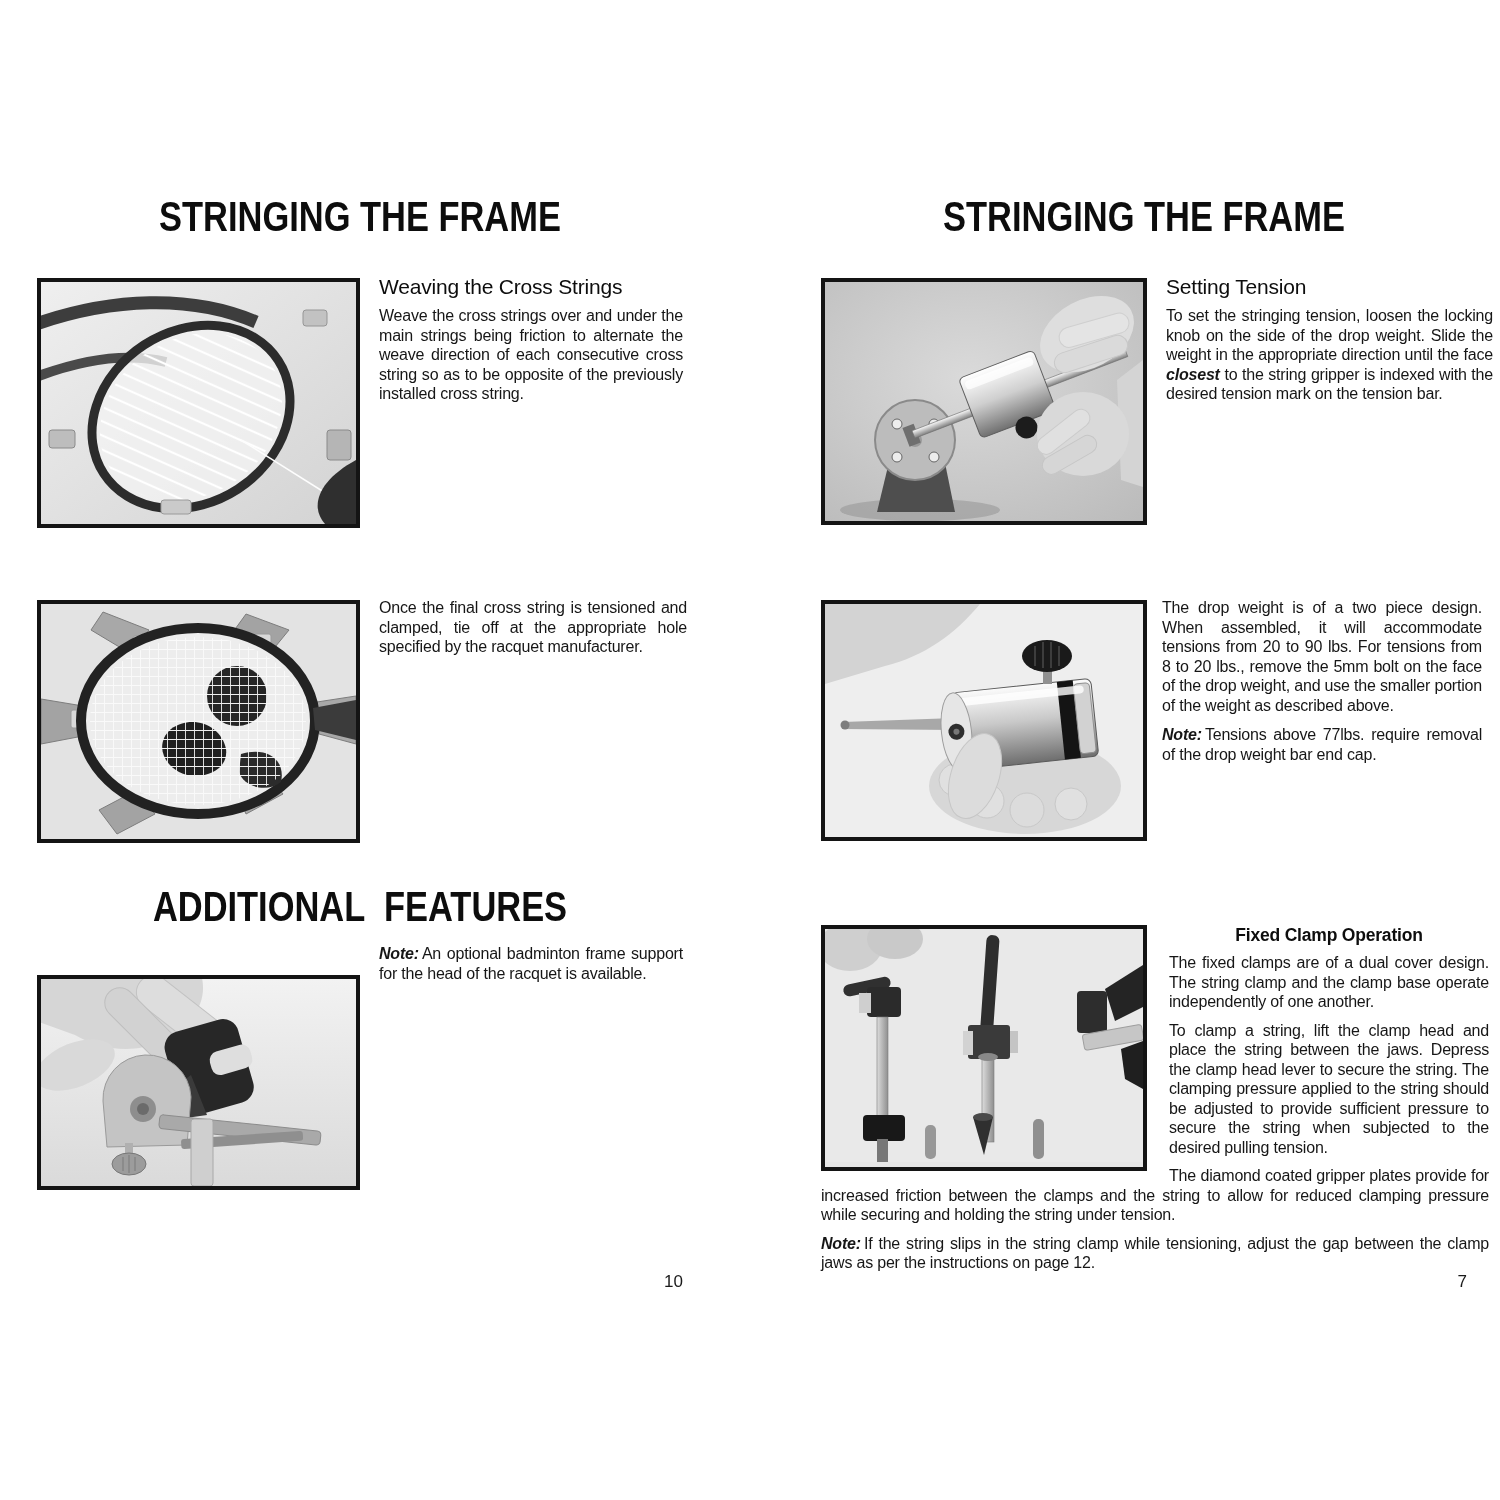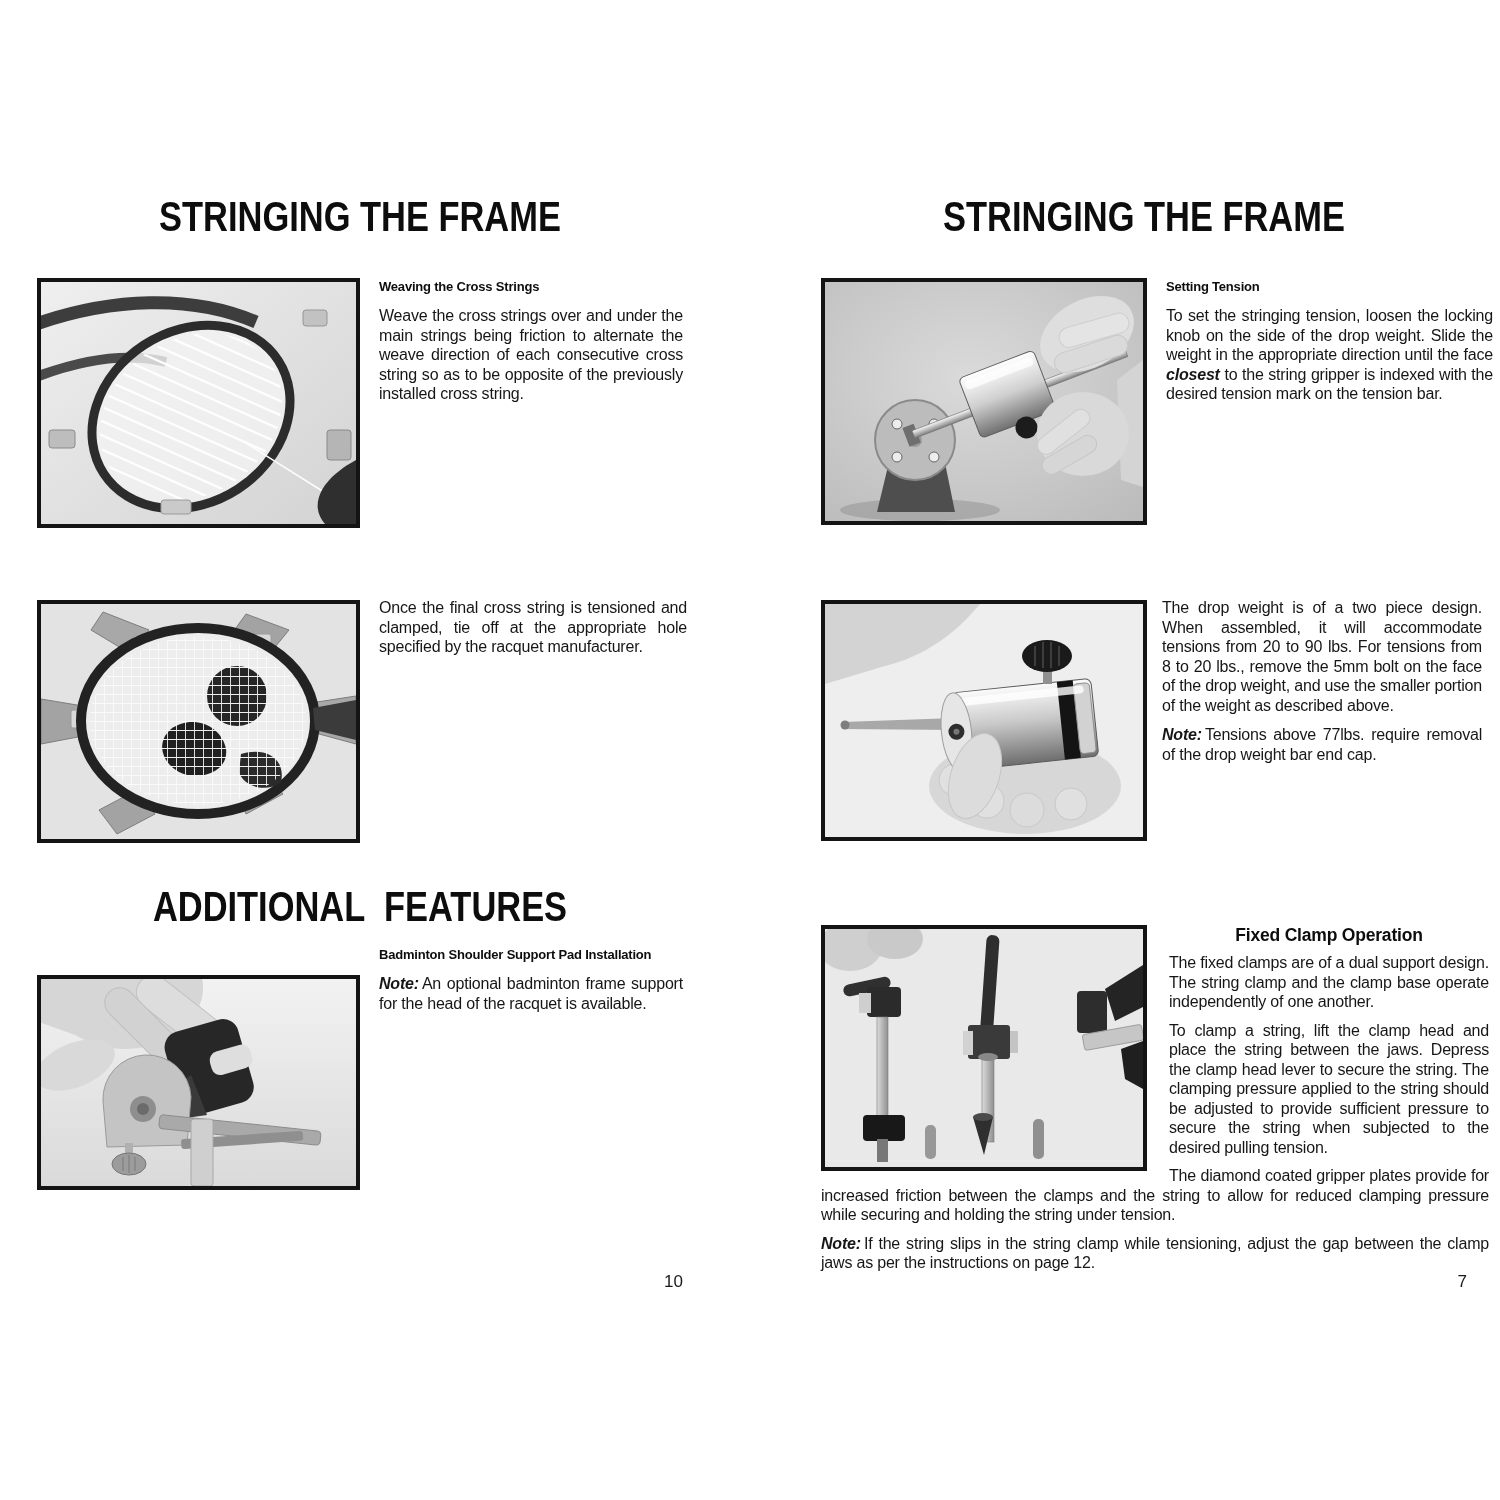--- a/index.html
+++ b/index.html
@@ -19,21 +19,21 @@
   
   .photo { position:absolute; border:4px solid #141414; background:#e6e6e6; }
   .photo svg { display:block; }
 
   
   .textcol {
     position:absolute; font-size:16px; line-height:19.5px; letter-spacing:-0.2px;
     text-align:justify; color:#161616;
   }
   .textcol h3 {
-    margin:0 0 9px 0; font-size:13px; line-height:21px; font-weight:700;
+    margin:0 0 9px 0; font-size:21px; line-height:21px; font-weight:400;
     text-align:left; color:#0d0d0d; letter-spacing:-0.2px;
   }
   .textcol h3.justify-h3 { text-align:justify; }
   .textcol p { margin:0 0 10px 0; }
   .note-label { font-weight:700; font-style:italic; margin-right:3px;margin-top:17px; }
   .em-bi { font-weight:700; font-style:italic; }
 
   
   .wrap-section {
     position:absolute; left:821px; top:925px; width:668px;
@@ -156,21 +156,20 @@
         <rect x="150" y="140" width="22" height="67" rx="3" fill="#cfcfcf" stroke="#a8a8a8"></rect>
         <rect x="84" y="164" width="8" height="14" fill="#b0b0b0"></rect>
         <ellipse cx="88" cy="185" rx="17" ry="11" fill="#9c9c9c" stroke="#777777"></ellipse>
         <line x1="82" y1="178" x2="82" y2="192" stroke="#7a7a7a"></line>
         <line x1="88" y1="176" x2="88" y2="194" stroke="#7a7a7a"></line>
         <line x1="94" y1="178" x2="94" y2="192" stroke="#7a7a7a"></line>
       </svg>
     </div>
 
     <div class="textcol" style="left:379px; top:944px; width:304px;">
-      <h3 class="justify-h3">Badminton Shoulder Support Pad Installation</h3>
       <p><span class="note-label">Note:</span><span>An optional badminton frame support for the head of the racquet is available.</span></p>
     </div>
 
     <div class="page-num" style="left:37px; top:1272px;">10</div>
   </div>
 
   <div>
 
     <div class="pg-title" style="left:821px; top:196px;">STRINGING THE FRAME</div>
 
@@ -293,21 +292,21 @@
           <rect x="252" y="62" width="30" height="42" rx="4" fill="#2d2d2d"></rect>
           <rect x="258" y="100" width="60" height="16" rx="3" transform="rotate(-10 290 108)" fill="#c6c6c6" stroke="#9e9e9e"></rect>
           <polygon points="296,120 318,112 318,160 300,150" fill="#1f1f1f"></polygon>
           <polygon points="148,188 168,188 159,226" fill="#2f2f2f"></polygon>
           <ellipse cx="158" cy="188" rx="10" ry="4" fill="#4a4a4a"></ellipse>
           <rect x="100" y="196" width="11" height="34" rx="5" fill="#989898"></rect>
           <rect x="208" y="190" width="11" height="40" rx="5" fill="#8f8f8f"></rect>
         </svg>
       </div>
       <h3>Fixed Clamp Operation</h3>
-      <p>The fixed clamps are of a dual support design. The string clamp and the clamp base operate independently of one another.</p>
+      <p>The fixed clamps are of a dual cover design. The string clamp and the clamp base operate independently of one another.</p>
       <p>To clamp a string, lift the clamp head and place the string between the jaws. Depress the clamp head lever to secure the string. The clamping pressure applied to the string should be adjusted to provide sufficient pressure to secure the string when subjected to the desired pulling tension.</p>
       <p>The diamond coated gripper plates provide for increased friction between the clamps and the string to allow for reduced clamping pressure while securing and holding the string under tension.</p>
       <p><span class="note-label">Note:</span><span>If the string slips in the string clamp while tensioning, adjust the gap between the clamp jaws as per the instructions on page 12.</span></p>
     </div>
 
     <div class="page-num" style="left:821px; top:1272px;">7</div>
   </div>
 
 </div>
 

